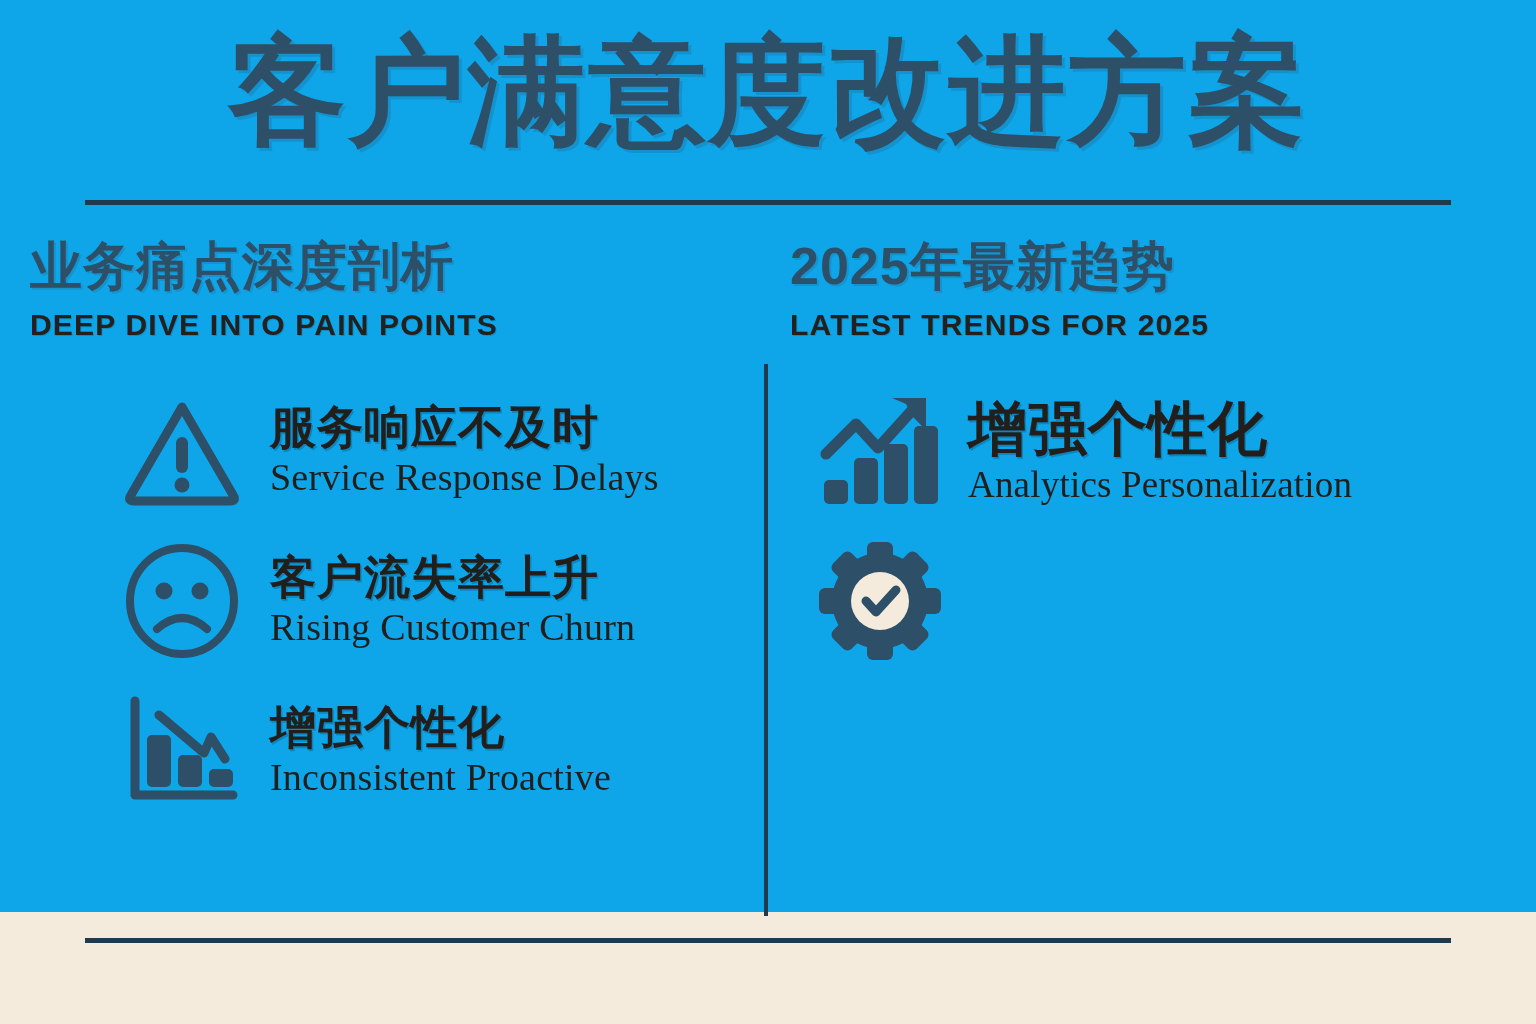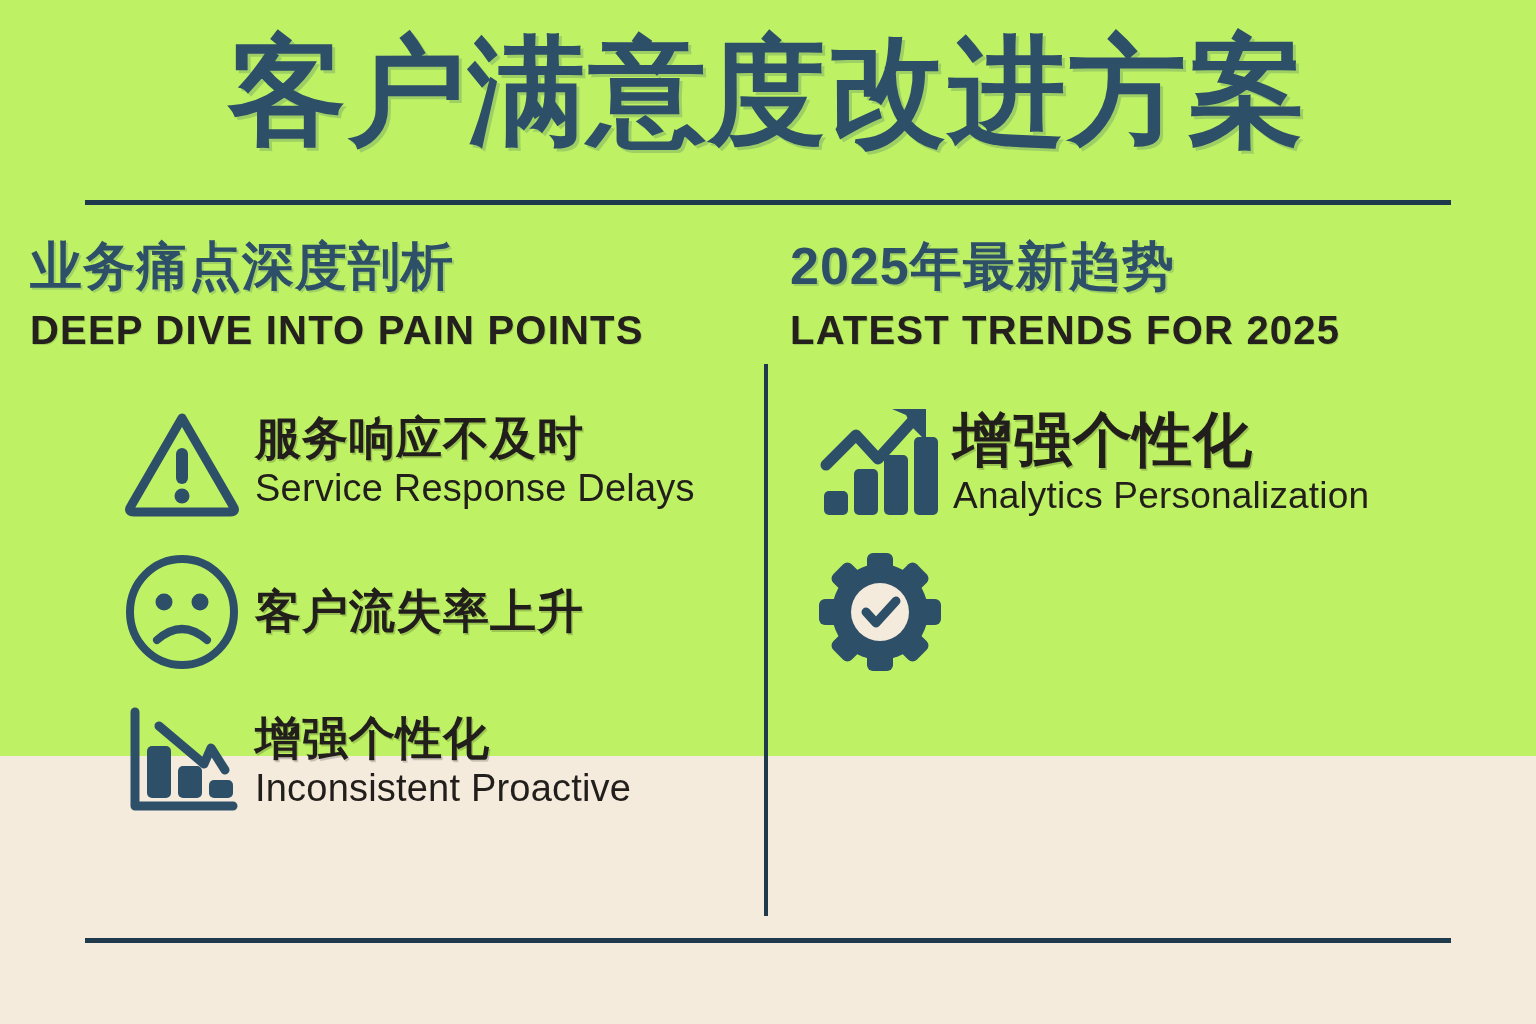--- a/index.html
+++ b/index.html
@@ -6,22 +6,22 @@
   html, body { width:1536px; height:1024px; }
   body {
     background:#f4ebdd;
     font-family:"Liberation Sans", sans-serif;
     color:#2d5068;
     overflow:hidden;
   }
   #poster {
     position:relative;
     width:1536px;
-    height:756px;
-    background:#bef264;
+    height:912px;
+    background:#0ea5e9;
   }
 
   
   .title-wrap {
     position:absolute;
     left:0; top:24px;
     width:1536px;
     text-align:center;
   }
   .main-title {
@@ -67,21 +67,21 @@
   .col-head-cn {
     font-size:52px;
     font-weight:bold;
     color:#2d5068;
     letter-spacing:1px;
     text-shadow:2px 2px 0 rgba(45,80,104,0.20);
     white-space:nowrap;
   }
   .col-head-en {
     margin-top:6px;
-    font-size:40px;
+    font-size:30px;
     font-weight:bold;
     color:#23201d;
     letter-spacing:1.2px;
     white-space:nowrap;
     text-shadow:1px 1px 0 rgba(0,0,0,0.15);
   }
 
   
   .items { margin-top:34px; }
   .item {
@@ -94,22 +94,23 @@
 
   .item-icon {
     flex:0 0 auto;
     width:132px;
     height:124px;
     display:flex;
     align-items:center;
     justify-content:center;
   }
   .item-text {
-    margin-left:7px;
+    margin-left:22px;
     min-width:0;
+    font-family:Liberation Serif, serif;
   }
   .item-cn {
     font-size:46px;
     font-weight:bold;
     color:#211e1b;
     letter-spacing:1px;
     line-height:1.12;
     white-space:nowrap;
     text-shadow:1.5px 1.5px 0 rgba(0,0,0,0.18);
   }
@@ -164,20 +165,21 @@
         <div class="item-icon">
           <svg width="122" height="116" viewBox="0 0 122 116" aria-hidden="true">
             <ellipse cx="61" cy="58" rx="52" ry="53" fill="none" stroke="#2d5068" stroke-width="8"></ellipse>
             <circle cx="43" cy="48" r="8.5" fill="#2d5068"></circle>
             <circle cx="79" cy="48" r="8.5" fill="#2d5068"></circle>
             <path d="M36 86 Q61 64 86 86" fill="none" stroke="#2d5068" stroke-width="8" stroke-linecap="round"></path>
           </svg>
         </div>
         <div class="item-text">
           <div class="item-cn">客户流失率上升</div>
+          <div class="item-en">Rising Customer Churn</div>
         </div>
       </div>
 
       <div class="item">
         <div class="item-icon">
           <svg width="122" height="116" viewBox="0 0 122 116" aria-hidden="true">
             <path d="M14 8 L14 102 L112 102" fill="none" stroke="#2d5068" stroke-width="9" stroke-linecap="round" stroke-linejoin="round"></path>
             <rect x="26" y="42" width="24" height="52" rx="5" fill="#2d5068"></rect>
             <rect x="57" y="62" width="24" height="32" rx="5" fill="#2d5068"></rect>
             <rect x="88" y="76" width="24" height="18" rx="5" fill="#2d5068"></rect>

